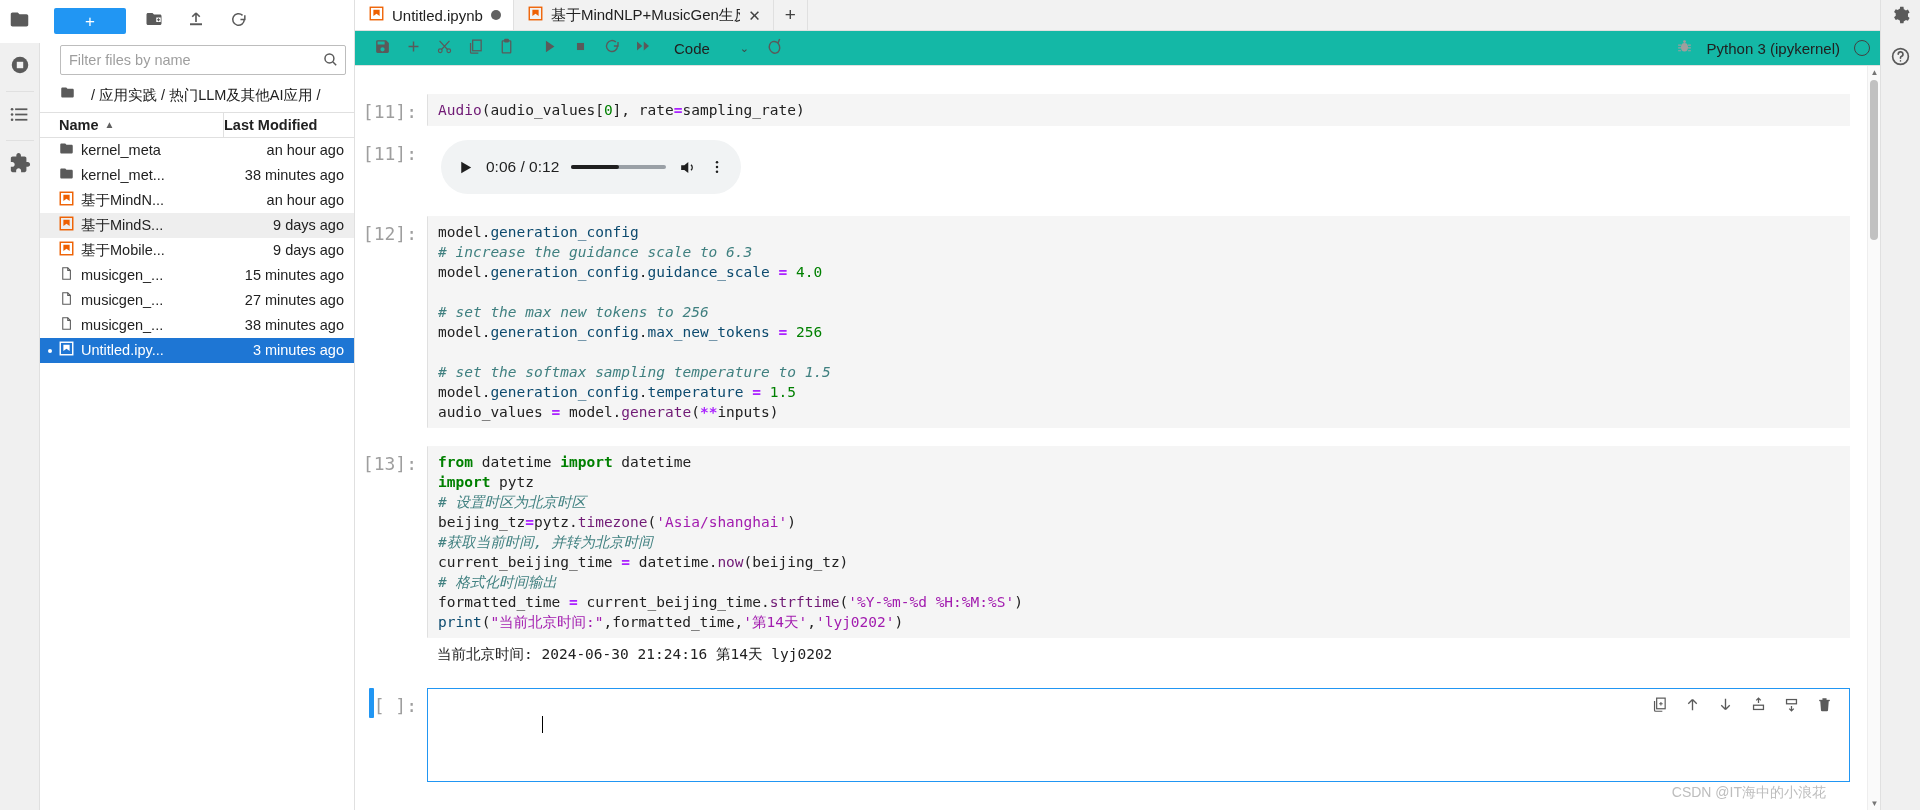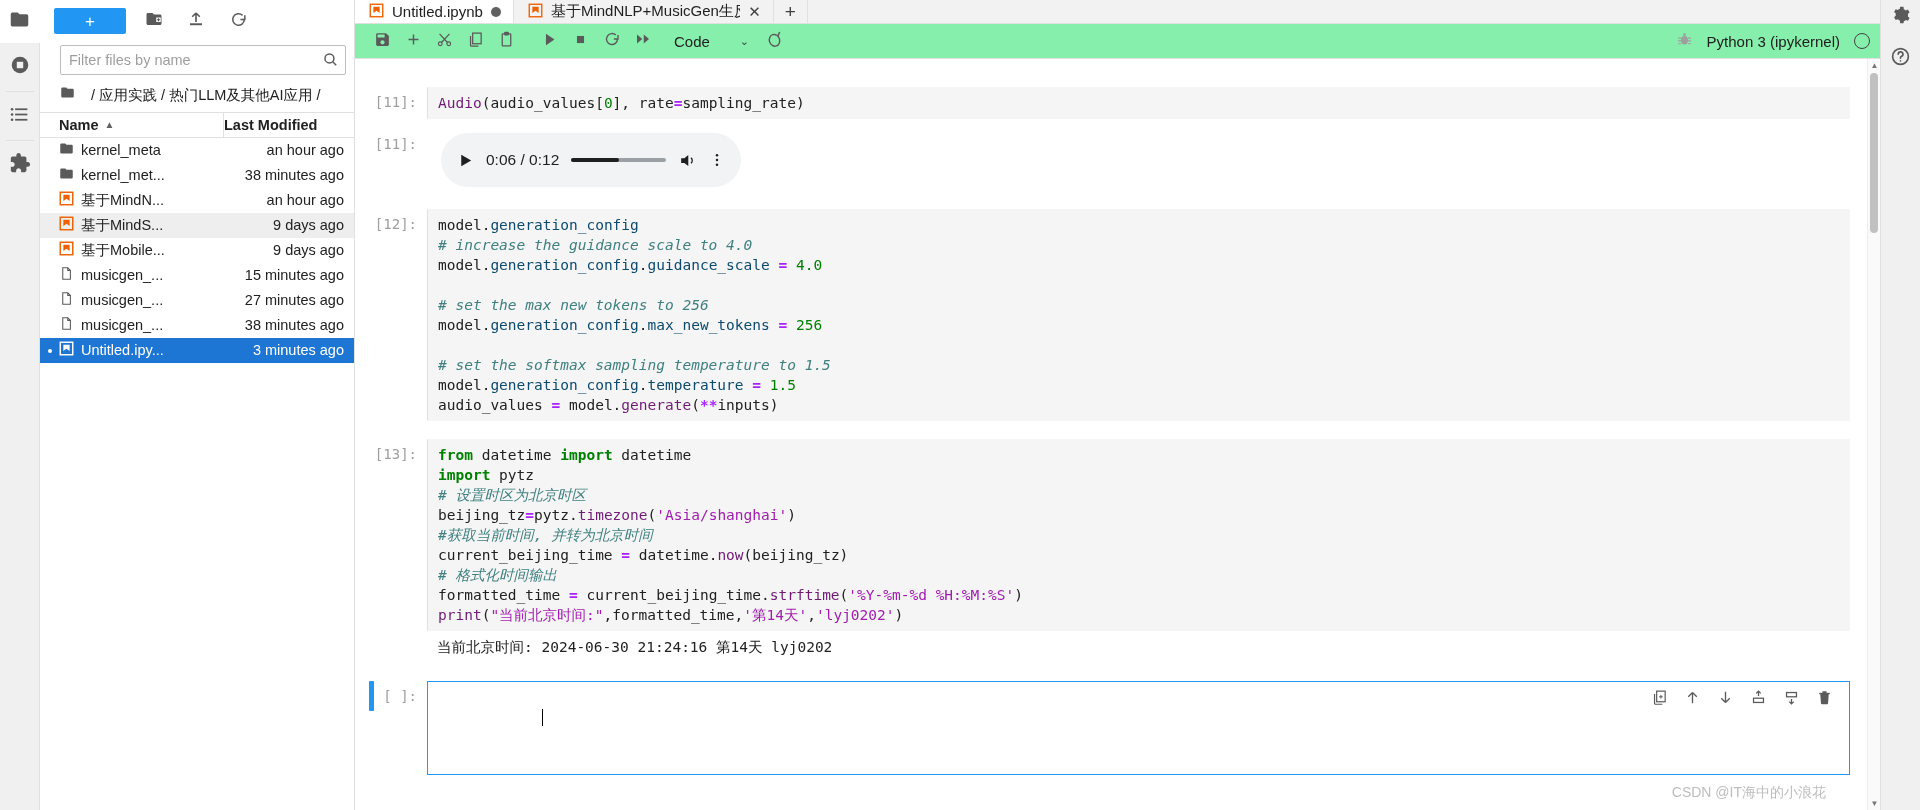--- a/index.html
+++ b/index.html
@@ -126,21 +126,21 @@
     position: absolute; left: 8px; top: 11px;
     width: 4px; height: 4px; border-radius: 50%; background: #fff;
   }
 
   
   .main {
     flex: 1; height: 810px; display: flex; flex-direction: column;
     background: #fff; position: relative; min-width: 0;
   }
   .tab-bar {
-    height: 24px; background: #f2f2f2;
+    height: 31px; background: #f2f2f2;
     display: flex; align-items: stretch;
     border-bottom: 1px solid #e0e0e0;
   }
   .tab {
     display: flex; align-items: center; gap: 8px;
     padding: 0 12px 0 14px;
     font-size: 15px;
     border-right: 1px solid #e0e0e0;
     position: relative;
     cursor: pointer;
@@ -157,21 +157,21 @@
     font-size: 19px; color: #424242; cursor: pointer;
     border-right: 1px solid #e0e0e0;
     background: #f2f2f2;
   }
   .tab-rest { flex: 1; background: #f2f2f2; }
 
   .nb-toolbar {
     height: 35px; display: flex; align-items: center;
     padding: 0 10px 0 12px; gap: 0;
     border-bottom: 1px solid #e0e0e0;
-    background: #86efac;
+    background: #14b8a6;
   }
   .tb-btn {
     width: 31px; height: 27px;
     display: flex; align-items: center; justify-content: center;
     color: #5a5a5a; cursor: pointer;
   }
   .tb-sep { width: 12px; }
   .tb-select {
     display: flex; align-items: center; gap: 30px;
     margin-left: 16px; font-size: 15px; color: #212121;
@@ -196,21 +196,21 @@
     display: flex; align-items: flex-start;
     padding: 0 30px 0 0;
     margin: 0;
     position: relative;
   }
   .cell-prompt {
     width: 72px; flex: 0 0 72px;
     text-align: right; padding-right: 10px; padding-top: 7px;
     color: #9e9e9e;
     font-family: "DejaVu Sans Mono", monospace;
-    font-size: 14px;
+    font-size: 18px;
     white-space: nowrap;
   }
   .cell-input {
     flex: 1; background: #f5f5f5;
     border: 1px solid transparent;
     border-left: 1px solid #e0e0e0;
     padding: 5px 8px 5px 10px;
     font-family: "DejaVu Sans Mono", monospace;
     font-size: 14.5px; line-height: 20px;
     white-space: pre;
@@ -236,21 +236,21 @@
   }
 
   
   .tok-kw   { color: #008000; font-weight: bold; }
   .tok-cm   { color: #408080; font-style: italic; }
   .tok-str  { color: #a21caf; }
   .tok-num  { color: #008000; }
   .tok-op   { color: #aa22ff; font-weight: bold; }
   .tok-fn   { color: #701a75; }
   .tok-attr { color: #0c4a6e; }
-  .tok-bi   { color: #701a75; }
+  .tok-bi   { color: #0c4a6e; }
 
   
   .audio-player {
     width: 300px; height: 54px;
     background: #f1f3f4; border-radius: 27px;
     display: flex; align-items: center;
     padding: 0 16px; gap: 12px;
     margin-left: 4px;
   }
   .ap-play { color: #1f1f1f; display: flex; }
@@ -669,21 +669,21 @@
                   </svg>
               </span>
             </div>
           </div>
         </div>
 
         <div style="height:18px"></div>
         <div class="cell">
           <div class="cell-prompt">[12]:</div>
           <div class="cell-input"><span>model.<span class="tok-attr">generation_config</span>
-<span class="tok-cm"># increase the guidance scale to 4.0</span>
+<span class="tok-cm"># increase the guidance scale to 6.3</span>
 model.<span class="tok-attr">generation_config</span>.<span class="tok-attr">guidance_scale</span> <span class="tok-op">=</span> <span class="tok-num">4.0</span>
 
 <span class="tok-cm"># set the max new tokens to 256</span>
 model.<span class="tok-attr">generation_config</span>.<span class="tok-attr">max_new_tokens</span> <span class="tok-op">=</span> <span class="tok-num">256</span>
 
 <span class="tok-cm"># set the softmax sampling temperature to 1.5</span>
 model.<span class="tok-attr">generation_config</span>.<span class="tok-attr">temperature</span> <span class="tok-op">=</span> <span class="tok-num">1.5</span>
 audio_values <span class="tok-op">=</span> model.<span class="tok-fn">generate</span>(<span class="tok-op">**</span>inputs)</span></div>
         </div>
 

